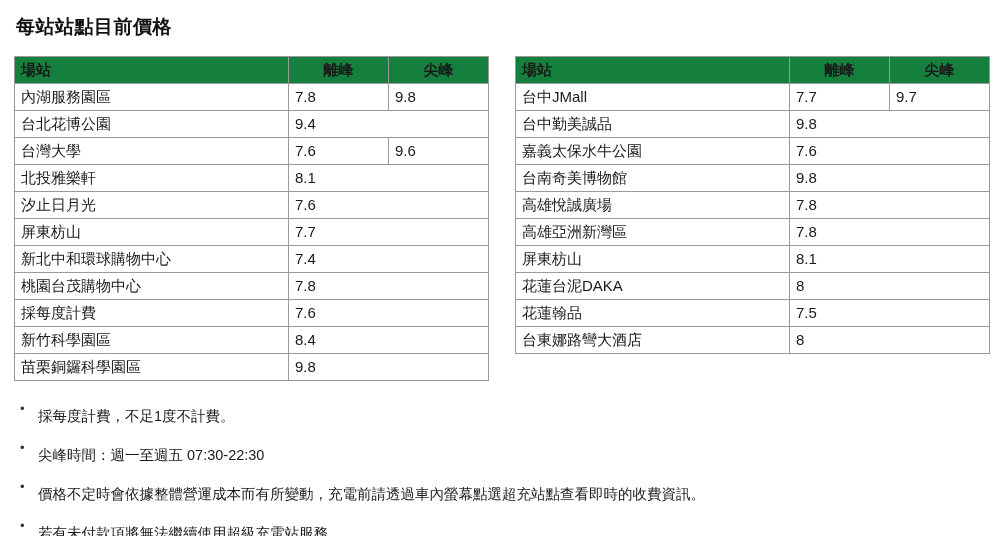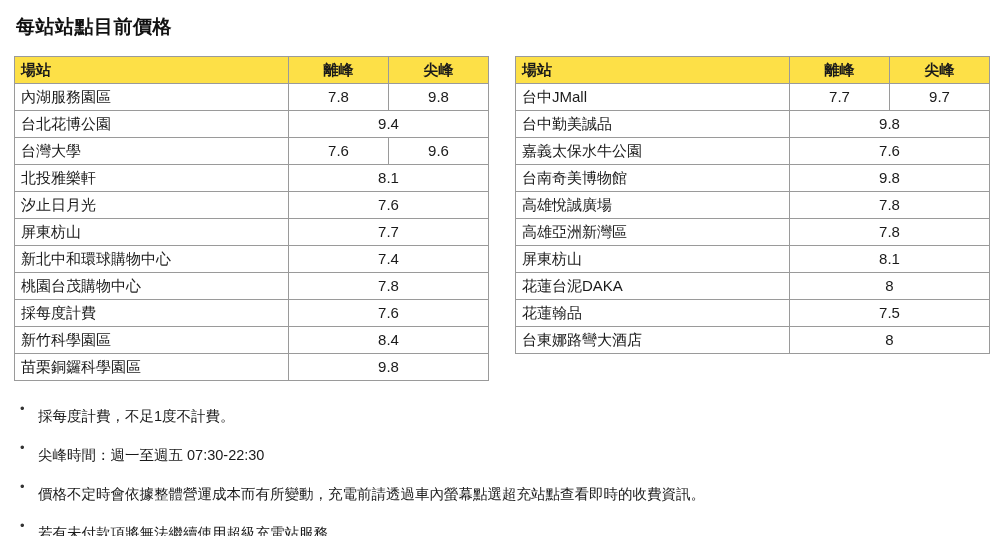--- a/index.html
+++ b/index.html
@@ -41,35 +41,34 @@
   table.price.left { width: 474px; }
   table.price.right { width: 474px; }
   table.price th, table.price td {
     border: 1px solid #9a9a9a;
     height: 26px;
     padding: 0 6px;
     line-height: 26px;
     box-sizing: border-box;
   }
   table.price thead th {
-    background: #fde047;
+    background: #15803d;
     font-weight: 700;
     font-size: 15px;
     text-align: left;
   }
   table.price thead th.num {
     text-align: center;
   }
   table.price td.name {
     text-align: left;
     white-space: nowrap;
     overflow: hidden;
   }
   table.price td.num {
-    text-align: center;
     margin-left: 42px;
   }
   .col-name { width: 274px; }
   .col-off  { width: 100px; }
   .col-peak { width: 100px; }
 
   .notes {
     margin-top: 18px;
     padding-left: 6px;
   }

